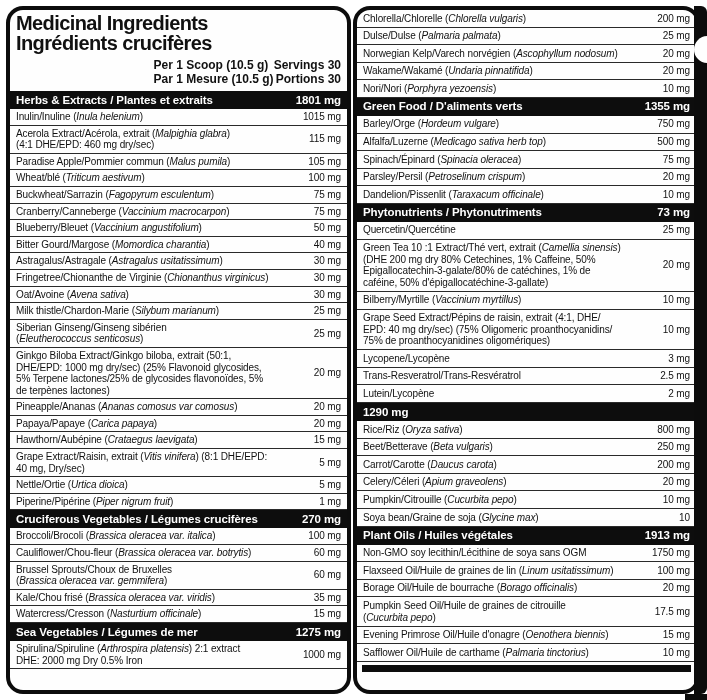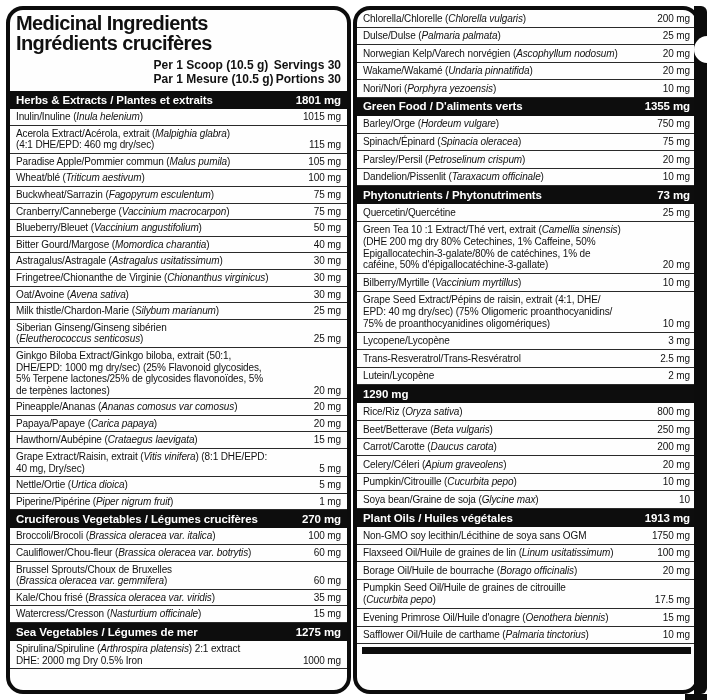--- a/index.html
+++ b/index.html
@@ -20,21 +20,21 @@
   .title{font-weight:bold;font-size:20px;line-height:19.5px;letter-spacing:-0.6px;}
   .serving-block{display:flex;justify-content:flex-end;font-weight:bold;
     font-size:12px;line-height:13.5px;margin:6px 0 5px 0;}
   .serving-right{text-align:right;}
   .section-bar{
     display:flex;justify-content:space-between;align-items:center;gap:6px;
     background:#0d0d0d;color:#fff;font-weight:bold;
     font-size:11.5px;line-height:13px;padding:2.5px 6px;letter-spacing:-0.1px;
   }
   .row{
-    display:flex;justify-content:space-between;align-items:flex-end;gap:13px;
+    display:flex;justify-content:space-between;align-items:center;gap:13px;
     padding:2px 6px;border-bottom:1.5px solid #2a2a2a;
     font-size:10px;line-height:11.6px;letter-spacing:-0.12px;
   }
   .col-right .row{padding-top:2.5px;padding-bottom:2.5px;}
   .r-label{flex:1;}
   .r-amount,.s-amount{white-space:nowrap;text-align:right;}
   .thick-bar{height:7px;background:#0d0d0d;margin:3px 5px 0 5px;}
   i{font-style:italic;}
   .bottle-edge{position:absolute;top:6px;right:0;width:13px;height:688px;
     background:#0c0c0c;z-index:2;border-radius:0 6px 6px 0;}
@@ -207,20 +207,24 @@
         </div>
         <div class="section-bar">
           <span class="s-label">Green Food / D'aliments verts</span>
           <span class="s-amount">1355 mg</span>
         </div>
         <div class="row">
           <span class="r-label">Barley/Orge (<i>Hordeum vulgare</i>)</span>
           <span class="r-amount">750 mg</span>
         </div>
         <div class="row">
+          <span class="r-label">Alfalfa/Luzerne (<i>Medicago sativa herb top</i>)</span>
+          <span class="r-amount">500 mg</span>
+        </div>
+        <div class="row">
           <span class="r-label">Spinach/Épinard (<i>Spinacia oleracea</i>)</span>
           <span class="r-amount">75 mg</span>
         </div>
         <div class="row">
           <span class="r-label">Parsley/Persil (<i>Petroselinum crispum</i>)</span>
           <span class="r-amount">20 mg</span>
         </div>
         <div class="row">
           <span class="r-label">Dandelion/Pissenlit (<i>Taraxacum officinale</i>)</span>
           <span class="r-amount">10 mg</span>

